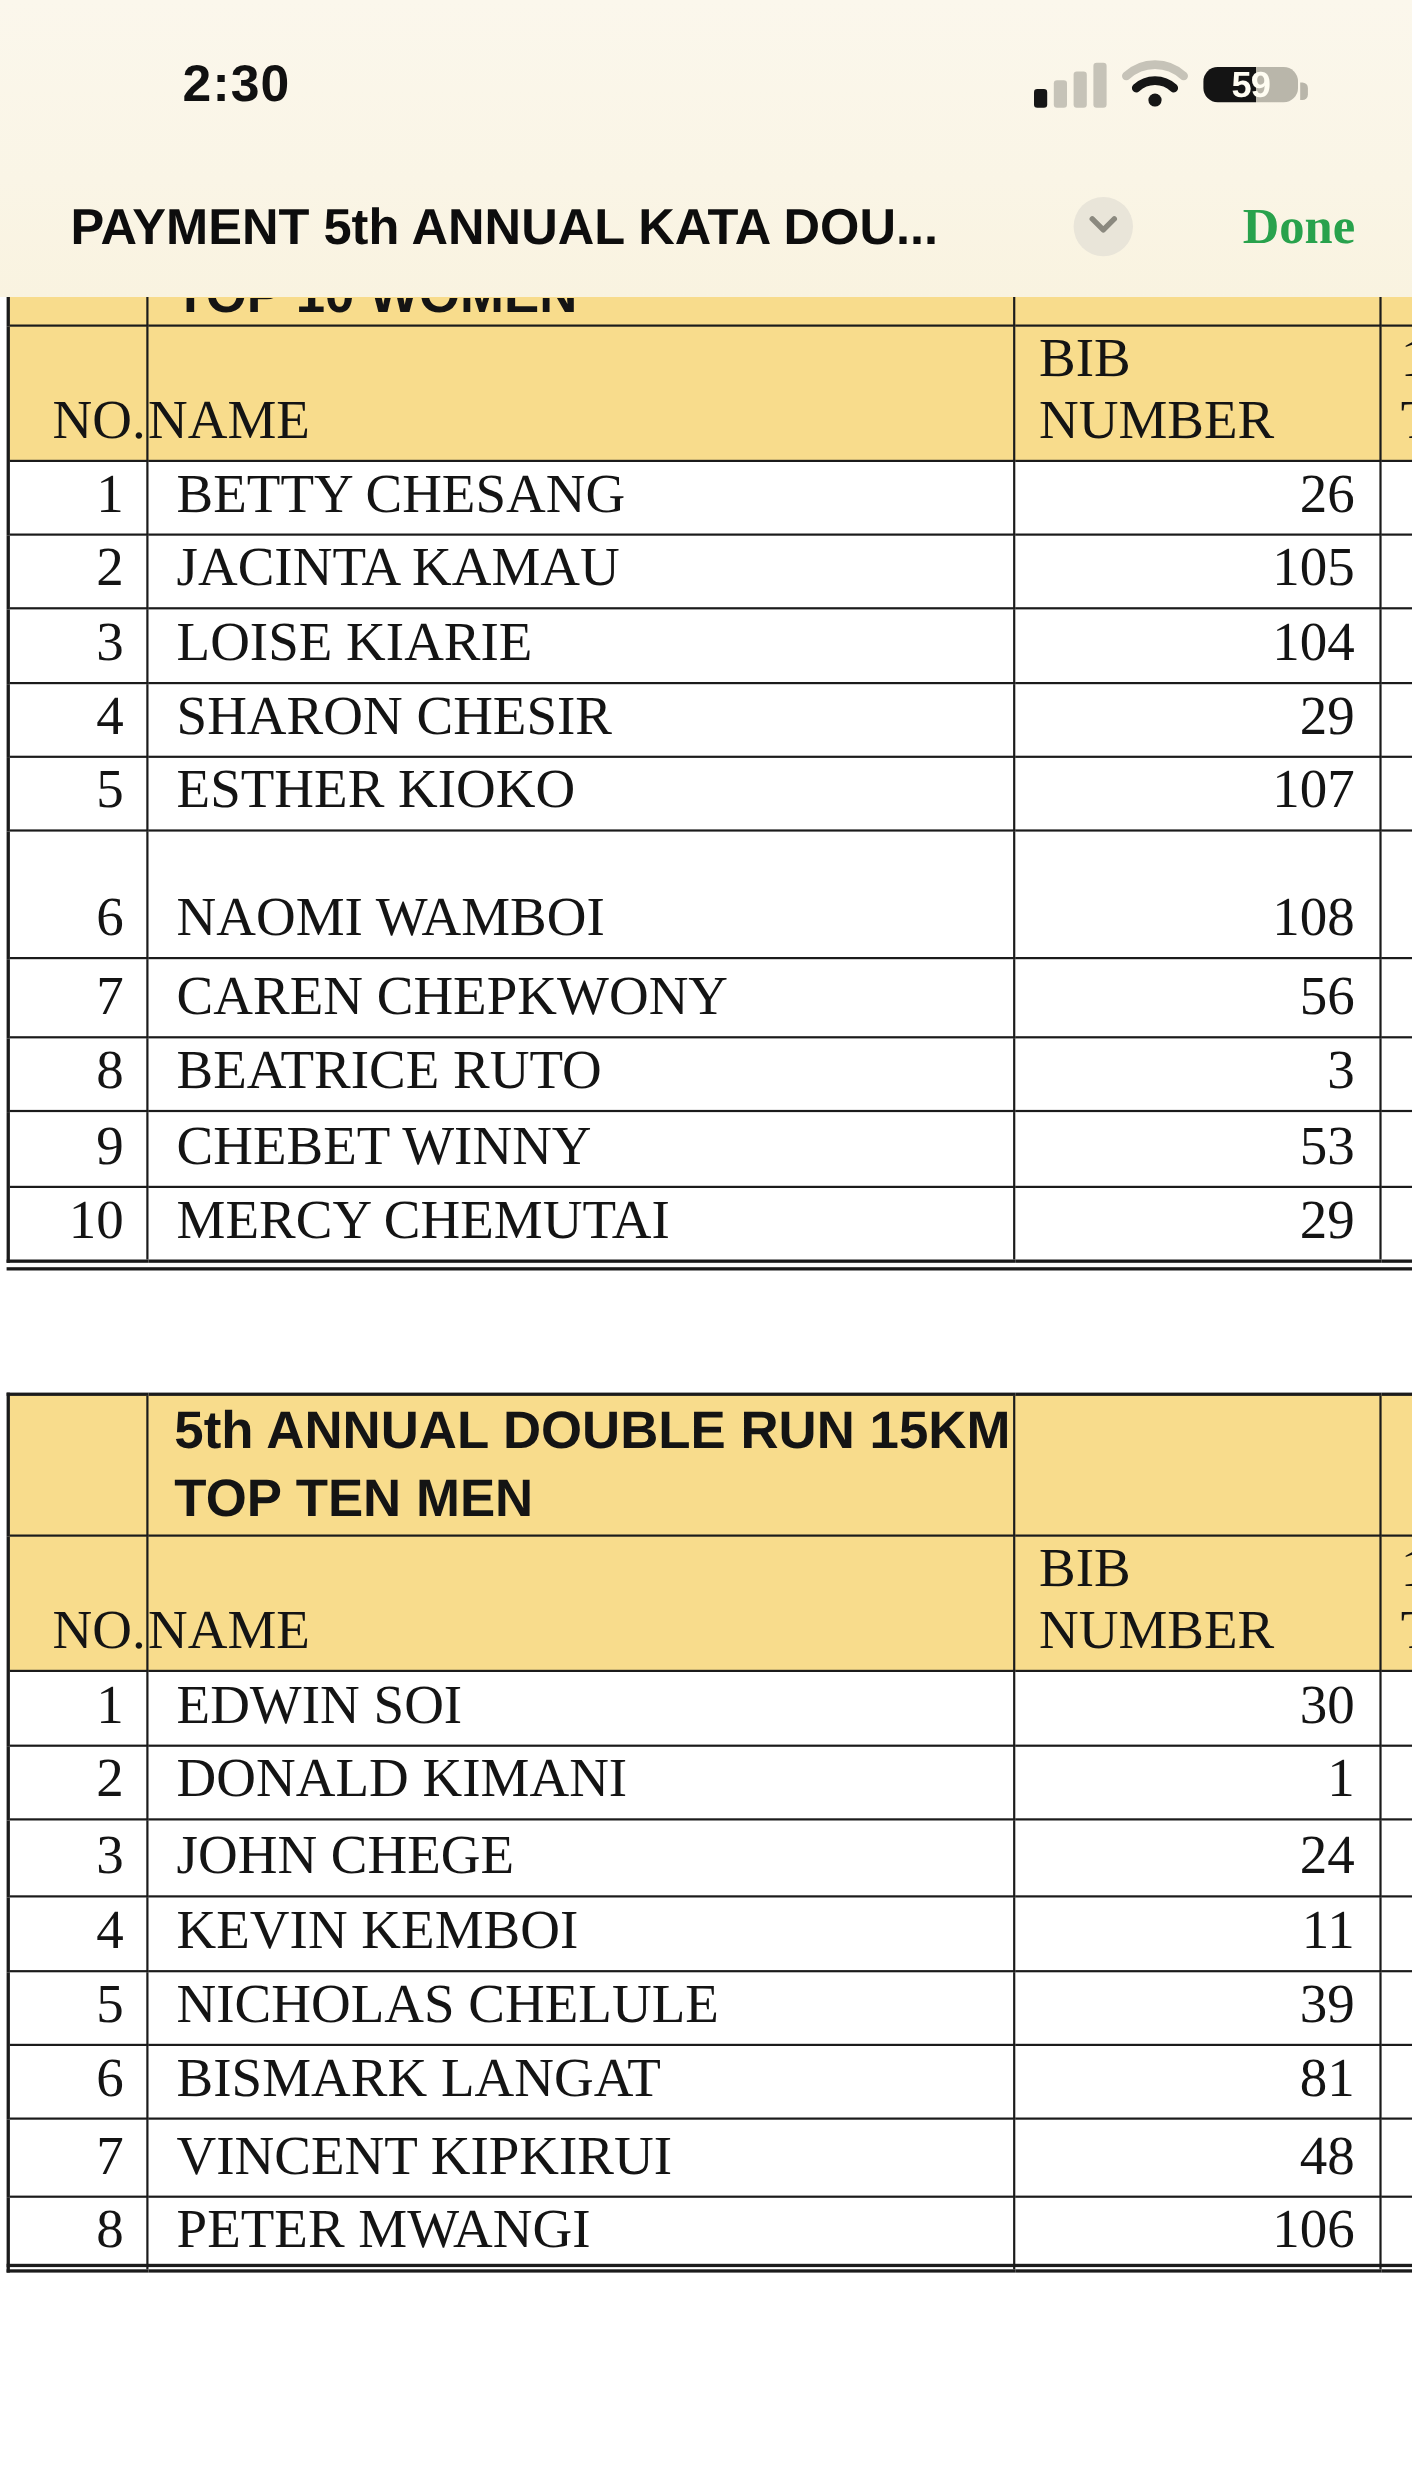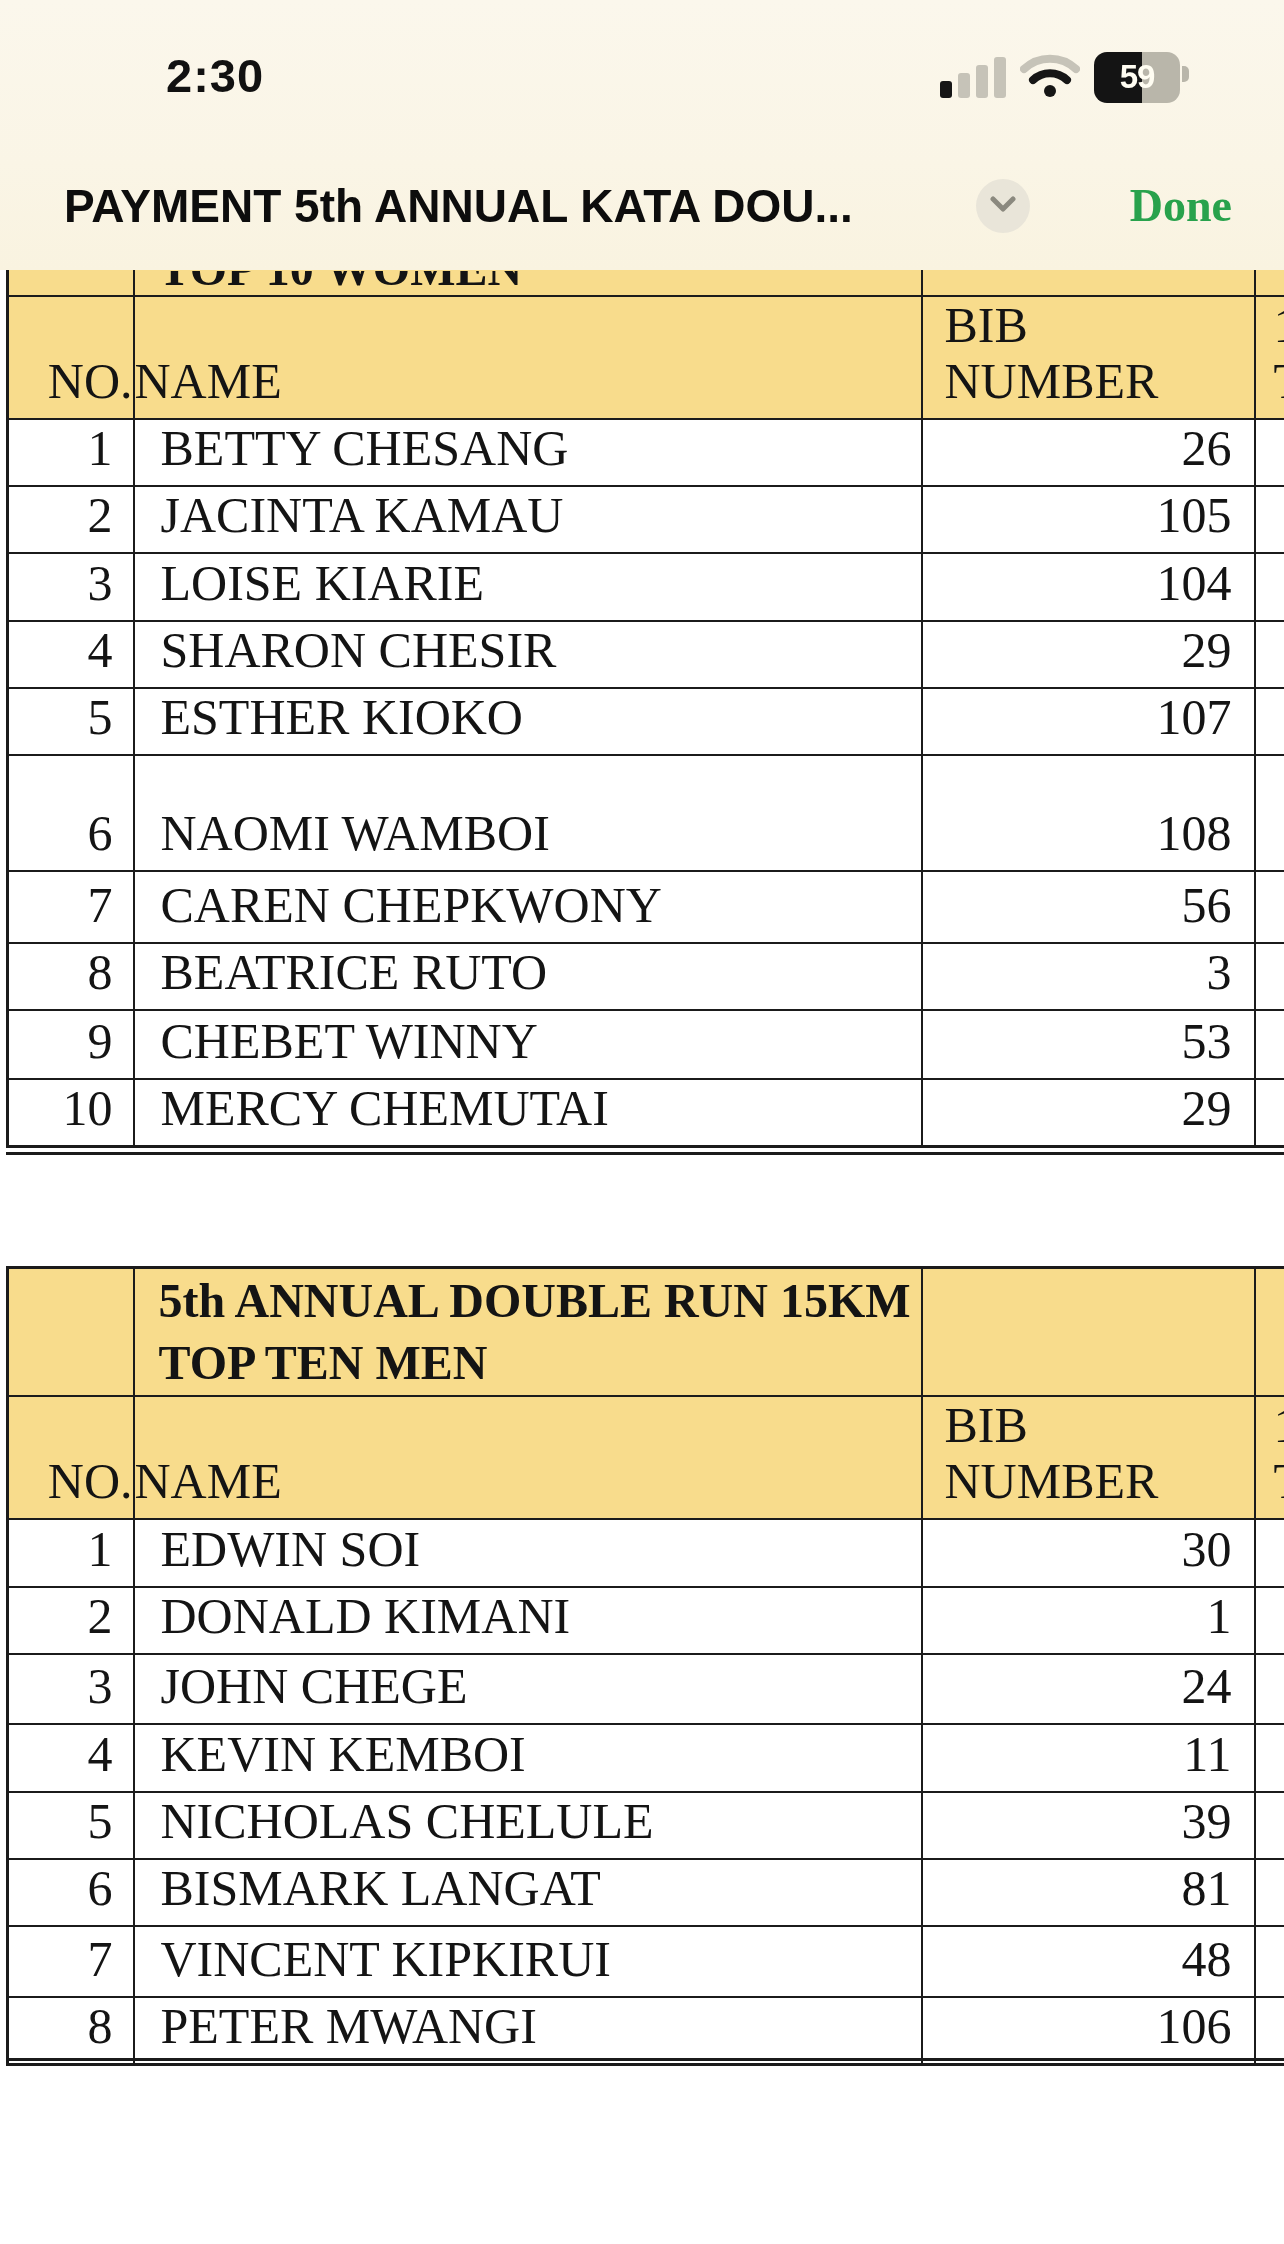--- a/index.html
+++ b/index.html
@@ -10,21 +10,21 @@
   
   .topbar { position:absolute; left:0; top:0; width:1284px; height:270px;
             background:linear-gradient(180deg,#FBF7EC 0%,#FAF5E6 60%,#F9F3E0 100%); }
   .time { position:absolute; left:166px; top:50px; font-weight:700; font-size:47px; line-height:52px;
           color:#111; letter-spacing:1px; }
   .status-icons { position:absolute; top:54px; right:104px; display:flex; align-items:center; gap:14px; height:46px; }
   .signal { display:flex; align-items:flex-end; gap:6px; height:42px; }
   .signal i { display:block; width:12px; border-radius:3px; background:#C6C3B8; }
   .signal i.on { background:#161616; }
   .s1{height:17px} .s2{height:25px} .s3{height:33px} .s4{height:41px}
-  .battery { position:relative; width:86px; height:51px; border-radius:13px;
+  .battery { position:relative; width:86px; height:32px; border-radius:13px;
              background:linear-gradient(90deg,#141414 0 56%,#B9B6AA 56% 100%);
              display:flex; align-items:center; justify-content:center;
              color:#FFFDF2; font-weight:700; font-size:33px; letter-spacing:-1px; }
   .nub { position:absolute; right:-9px; top:14px; width:7px; height:16px;
          background:#B9B6AA; border-radius:0 5px 5px 0; }
 
   .doc-title { position:absolute; left:64px; top:180px; font-weight:700; font-size:46px; line-height:52px;
                color:#0d0d0d; white-space:nowrap; }
   .chevron-btn { position:absolute; left:976px; top:179px; width:54px; height:54px; border-radius:50%;
                  background:#E9E5D9; display:flex; align-items:center; justify-content:center; cursor:pointer; }
@@ -49,21 +49,21 @@
   td.c2 { text-align:right; padding-right:22px; }
 
   .hdr { background:#F8DC8C; }
   .hcell { font-weight:700; font-size:46px; line-height:57px; padding-bottom:8px; }
   .hcell.c0 { text-align:left; padding-left:20px; padding-right:0; }
   .hcell.c2 { text-align:left; padding-left:22px; padding-right:0; }
   .hcell.c3 { text-align:left; padding-left:18px; }
 
   .title-row td { vertical-align:middle; padding:0; }
   .title-inner { font-weight:700; font-size:48px; line-height:62px; white-space:nowrap;
-                 font-family:Liberation Serif, serif; color:#141414; }
+                 font-family:Liberation Sans, sans-serif; color:#141414; }
   .titlebox { padding-left:24px; }
   .clipbox { position:relative; height:24px; overflow:hidden; }
   .clipbox .title-inner { position:absolute; bottom:2px; left:24px; line-height:48px; }
 
   .edge-line { position:absolute; left:6px; width:1278px; height:3px; background:#1B1B1B; }
 </style>
 </head>
 <body>
 
 <div class="screen">

